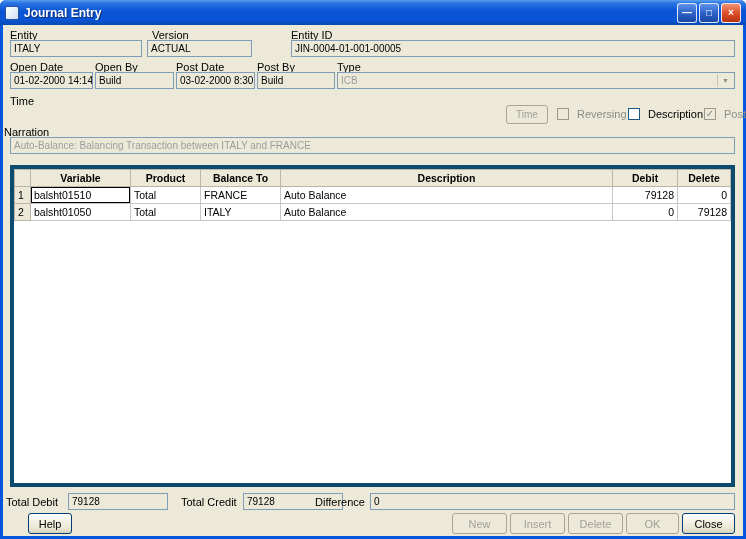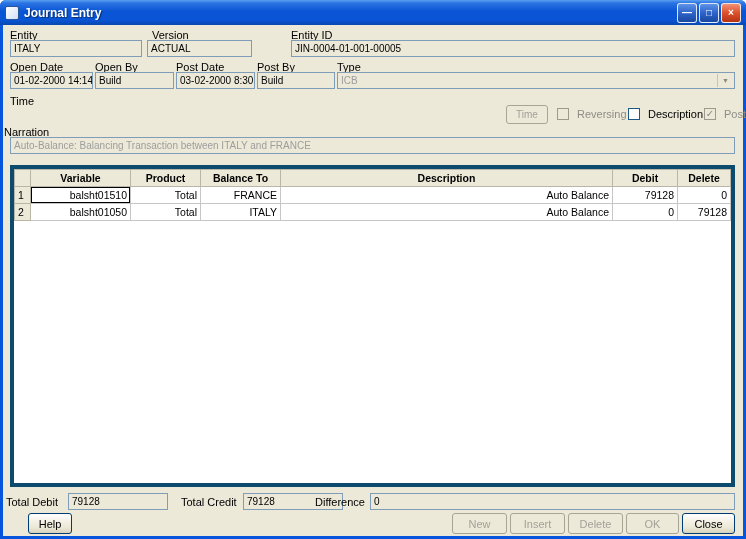--- a/index.html
+++ b/index.html
@@ -89,21 +89,21 @@
   .cb-label { font-size: 11px; }
   .checkbox.dis .cb-label { color: #8d8d85; }
 
   .grid {
     position: absolute; left: 7px; top: 140px; width: 725px; height: 322px;
     background: #ffffff; border: 4px solid #0c4a6e; overflow: hidden;
   }
   .grid-table { border-collapse: collapse; width: 100%; table-layout: fixed; }
   .grid-table th, .grid-table td {
     border: 1px solid #c6c6c6; height: 17px; padding: 0 3px;
-    font-size: 10.5px; overflow: hidden; white-space: nowrap; text-align: right;
+    font-size: 10.5px; overflow: hidden; white-space: nowrap; text-align: left;
   }
   .grid-table th {
     background: #ECE9D8; font-weight: bold; text-align: center;
     border-color: #b9b6a8;
   }
   .grid-table td.rownum { background: #ECE9D8; border-color: #b9b6a8; text-align: left; }
   .grid-table td.num { text-align: right; }
   .grid-table td.sel { box-shadow: inset 0 0 0 1px #000; }
 </style>
 </head>

